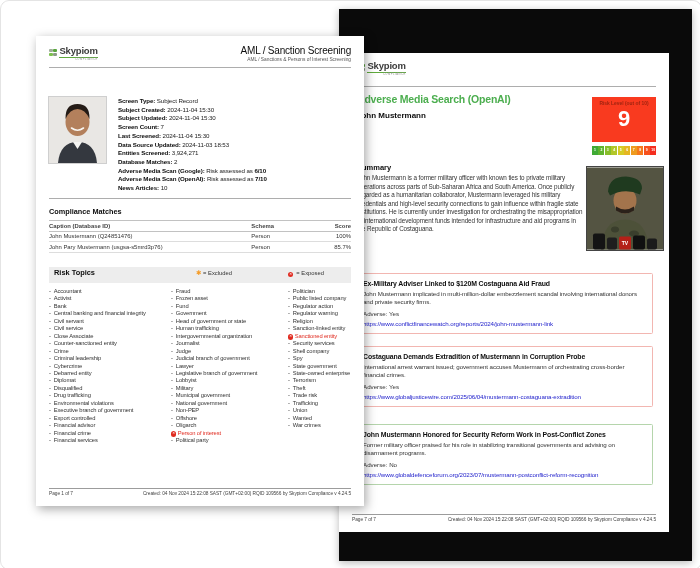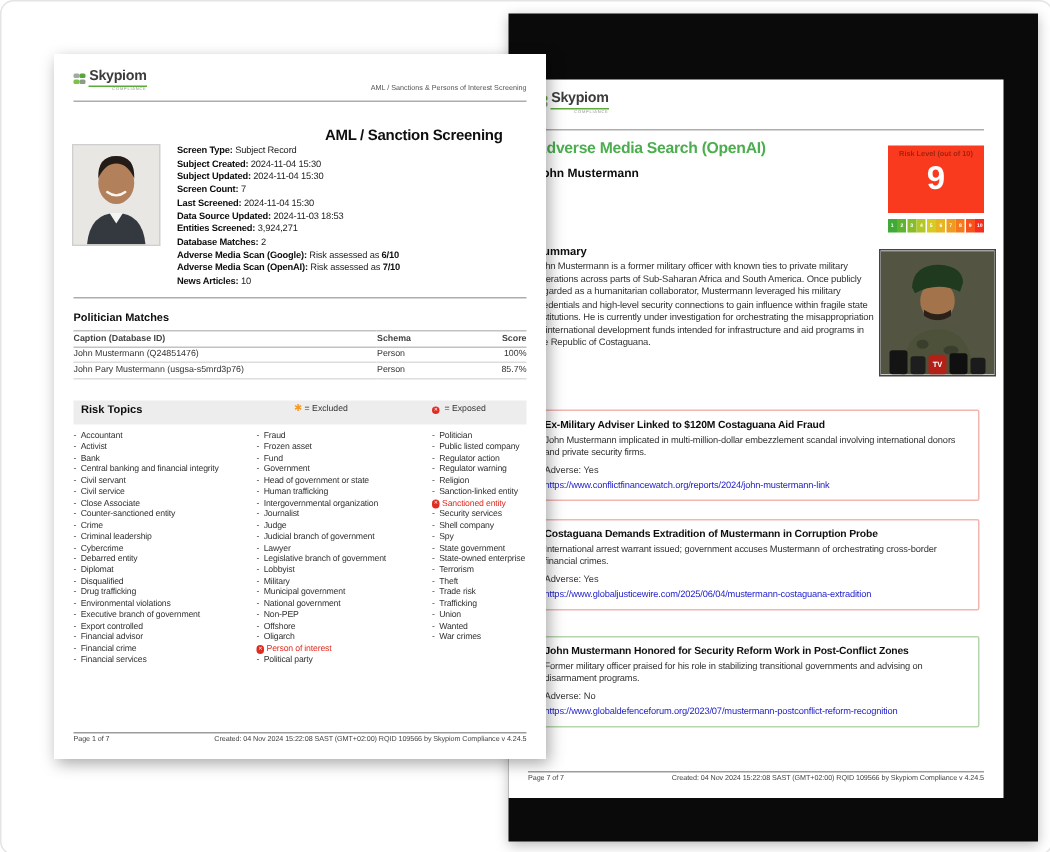--- a/index.html
+++ b/index.html
@@ -19,21 +19,21 @@
   .logo-grid i{border-radius:1px;display:block;}
   .lg1{background:#9fae9a;}.lg2{background:#58a53c;}.lg3{background:#7cc14e;}.lg4{background:#8b9b86;}
   .brand-wrap{display:flex;flex-direction:column;align-items:flex-end;}
   .brand{font-size:9.5px;font-weight:bold;color:#3c3c3c;letter-spacing:-0.2px;line-height:10px;
          border-bottom:1.4px solid #5faa3c;padding-bottom:0.5px;text-align:center;}
   .logo-sub{font-size:2.7px;color:#8f8f8f;letter-spacing:0.5px;margin-top:0.5px;}
 
   .hr-line{position:absolute;left:13px;right:13px;height:1px;background:#adadad;}
 
   
-  .p1-title{position:absolute;right:29px;top:9px;font-size:10px;font-weight:bold;color:#0f0f0f;letter-spacing:-0.2px;margin-top:40px;}
+  .p1-title{position:absolute;right:13px;top:9px;font-size:10px;font-weight:normal;color:#0f0f0f;letter-spacing:-0.2px;}
   .p1-subtitle{position:absolute;right:13px;top:21px;font-size:4.8px;color:#555;}
   .banner{position:absolute;left:13px;right:13px;top:38px;height:16px;background:var(--banner-bg,#e0ecd4);
           font-size:8px;font-weight:bold;line-height:16.5px;padding-left:5px;color:#15220f;box-sizing:border-box;}
   .photo1{position:absolute;left:13px;top:61px;width:57px;height:66px;background:#e9e7e4;outline:0.5px solid #cfcfcf;}
   .details{position:absolute;left:82px;top:61px;font-size:6.2px;line-height:8.7px;color:#222;letter-spacing:-0.1px;}
   .details b{color:#0d0d0d;}
   .red{color:var(--flag-red,#e02b20);font-weight:bold;}
   .db-heading{position:absolute;left:13px;top:171px;font-size:7.3px;font-weight:bold;color:#0d0d0d;}
   .db-table{position:absolute;left:13px;top:184px;width:302px;border-collapse:collapse;font-size:5.9px;color:#333;}
   .db-table th{text-align:left;font-weight:bold;color:#444;border-top:1px solid #c2c2c2;border-bottom:1px solid #c2c2c2;
@@ -208,21 +208,21 @@
         <div class="d-line"><b>Last Screened:</b> 2024-11-04 15:30</div>
         <div class="d-line"><b>Data Source Updated:</b> 2024-11-03 18:53</div>
         <div class="d-line"><b>Entities Screened:</b> 3,924,271</div>
         <div class="d-line"><b>Database Matches:</b> 2</div>
         <div class="d-line"><b>Adverse Media Scan (Google):</b> Risk assessed as <b class="red">6/10</b></div>
         <div class="d-line"><b>Adverse Media Scan (OpenAI):</b> Risk assessed as <b class="red">7/10</b></div>
         <div class="d-line"><b>News Articles:</b> 10</div>
       </div>
 
     <div class="hr-line" style="top:162px;"></div>
-    <div class="db-heading">Politician Matches</div>
+    <div class="db-heading">Compliance Matches</div>
     <table class="db-table">
       <thead>
         <tr>
           <th>Caption (Database ID)</th>
           <th class="c2">Schema</th>
           <th class="c3">Score</th>
         </tr>
       </thead>
       <tbody>
           <tr>

